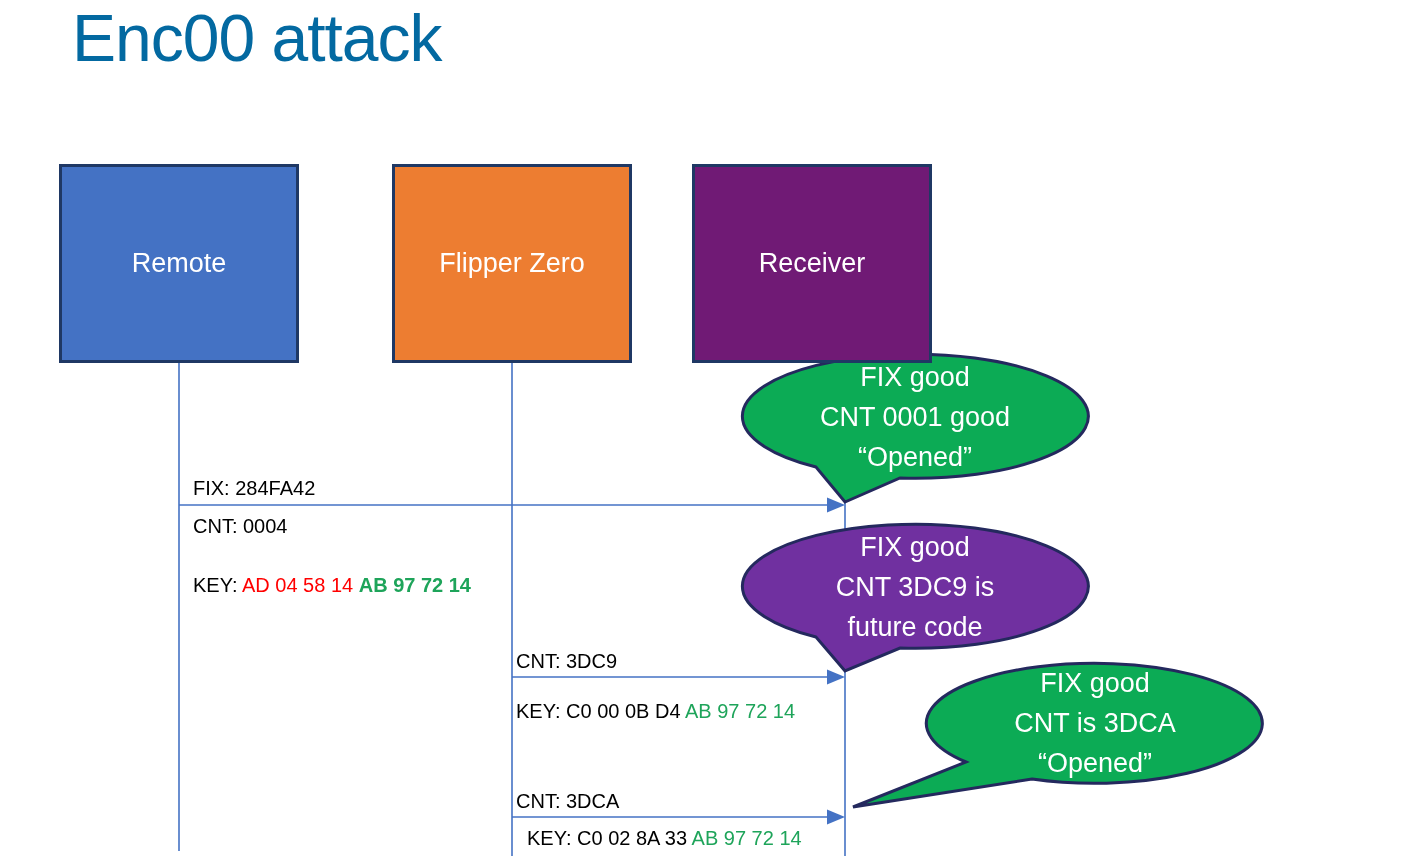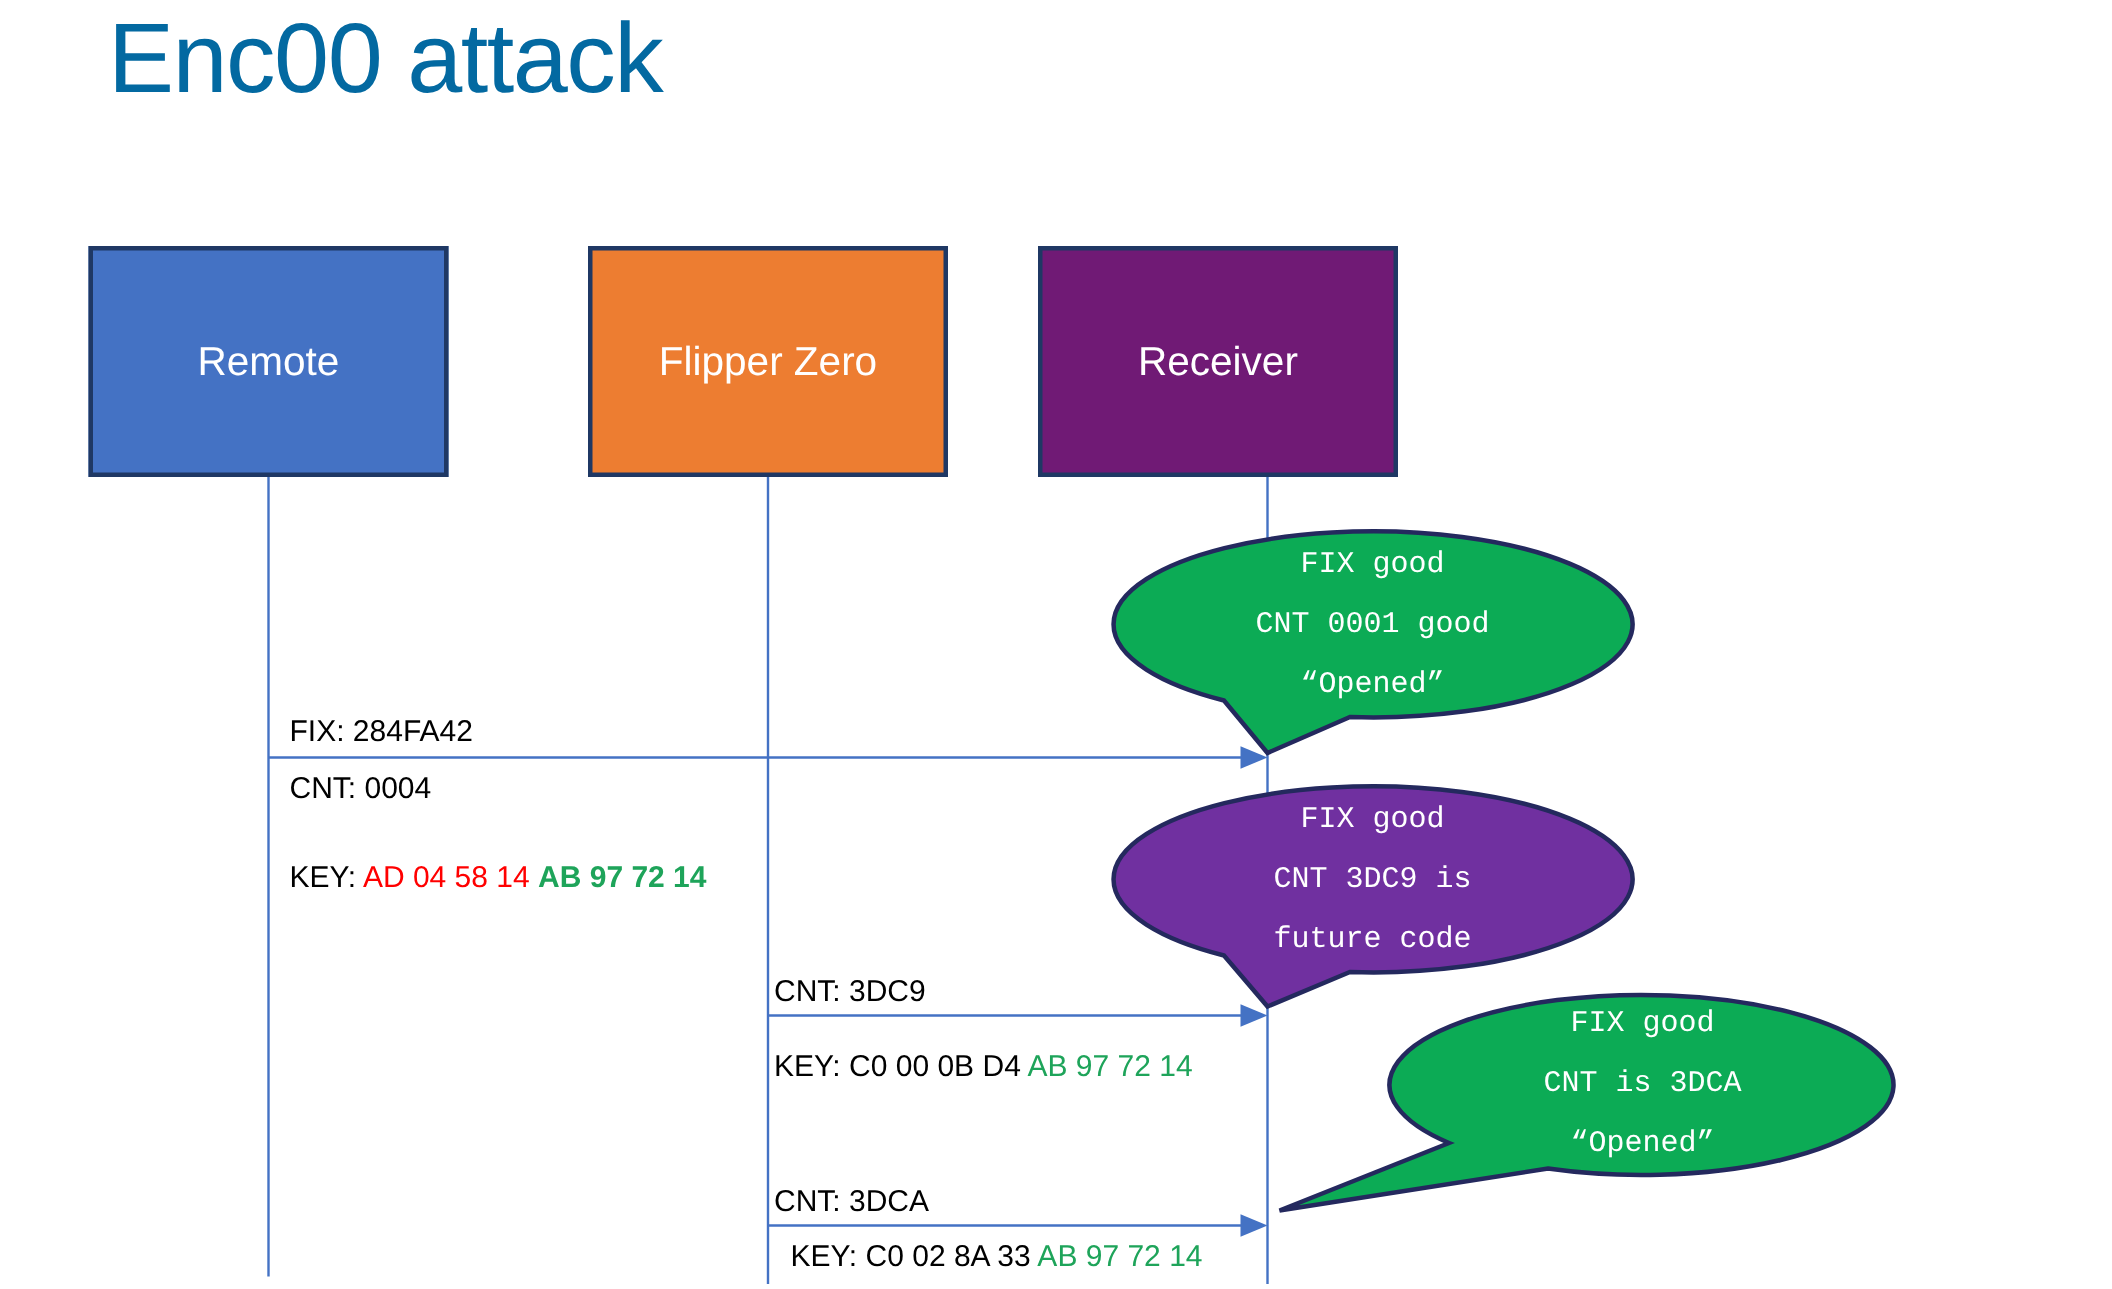--- a/index.html
+++ b/index.html
@@ -16,41 +16,41 @@
 
   .lifeline { stroke:#4472C4; stroke-width:1.6; }
   .msg-line { stroke:#4472C4; stroke-width:1.6; }
   .msg-head { fill:#4472C4; }
 
   .callout-shape { stroke:#24295E; stroke-width:3; }
   .callout-green { fill:#0CAB55; }
   .callout-purple { fill:#7030A0; }
 
   .actor {
-    position:absolute; top:164px; width:240px; height:154px;
+    position:absolute; top:164px; width:240px; height:199px;
     border:3px solid #1F3864; box-sizing:border-box;
     display:flex; align-items:center; justify-content:center;
     color:#ffffff; font-size:27px;
   }
   .actor-remote   { left:59px;  background:#4472C4; }
   .actor-flipper  { left:392px; background:#ED7D31; }
   .actor-receiver { left:692px; background:#701a75; }
 
   .msg-label {
     position:absolute; font-size:20px; line-height:34px; color:#000000;
     white-space:pre;
   }
   .key-red   { color:#FF0000; }
   .key-green { color:#1EA45A; }
   .key-green-bold { color:#1EA45A; font-weight:bold; }
 
   .callout-text {
     position:absolute; display:flex; flex-direction:column;
     justify-content:center; text-align:center;
-    color:#ffffff; font-size:20px; line-height:40px; white-space:pre;font-family:Liberation Mono, monospace;
+    color:#ffffff; font-size:27px; line-height:40px; white-space:pre;
   }
   .ct-1 { left:742px; top:356px; width:346px; height:122px; }
   .ct-2 { left:742px; top:526px; width:346px; height:122px; }
   .ct-3 { left:927px; top:663px; width:336px; height:120px; }
 </style>
 </head>
 <body>
 
 <div class="stage">
 

